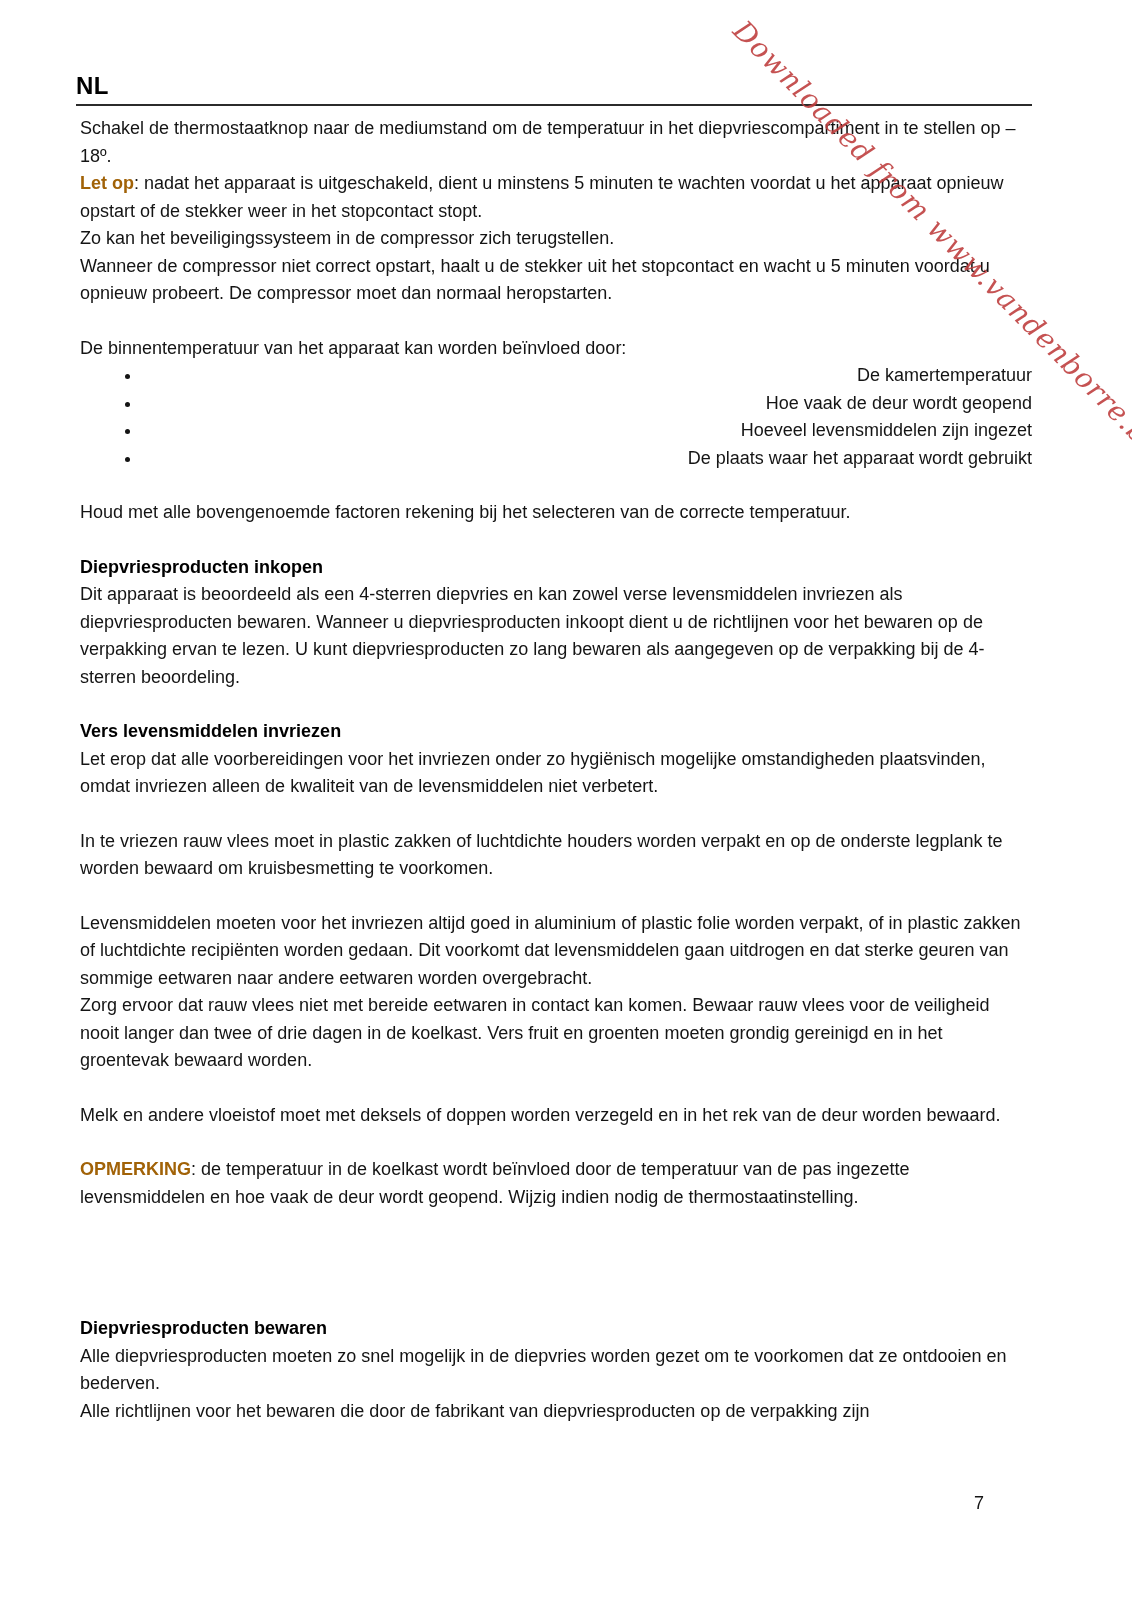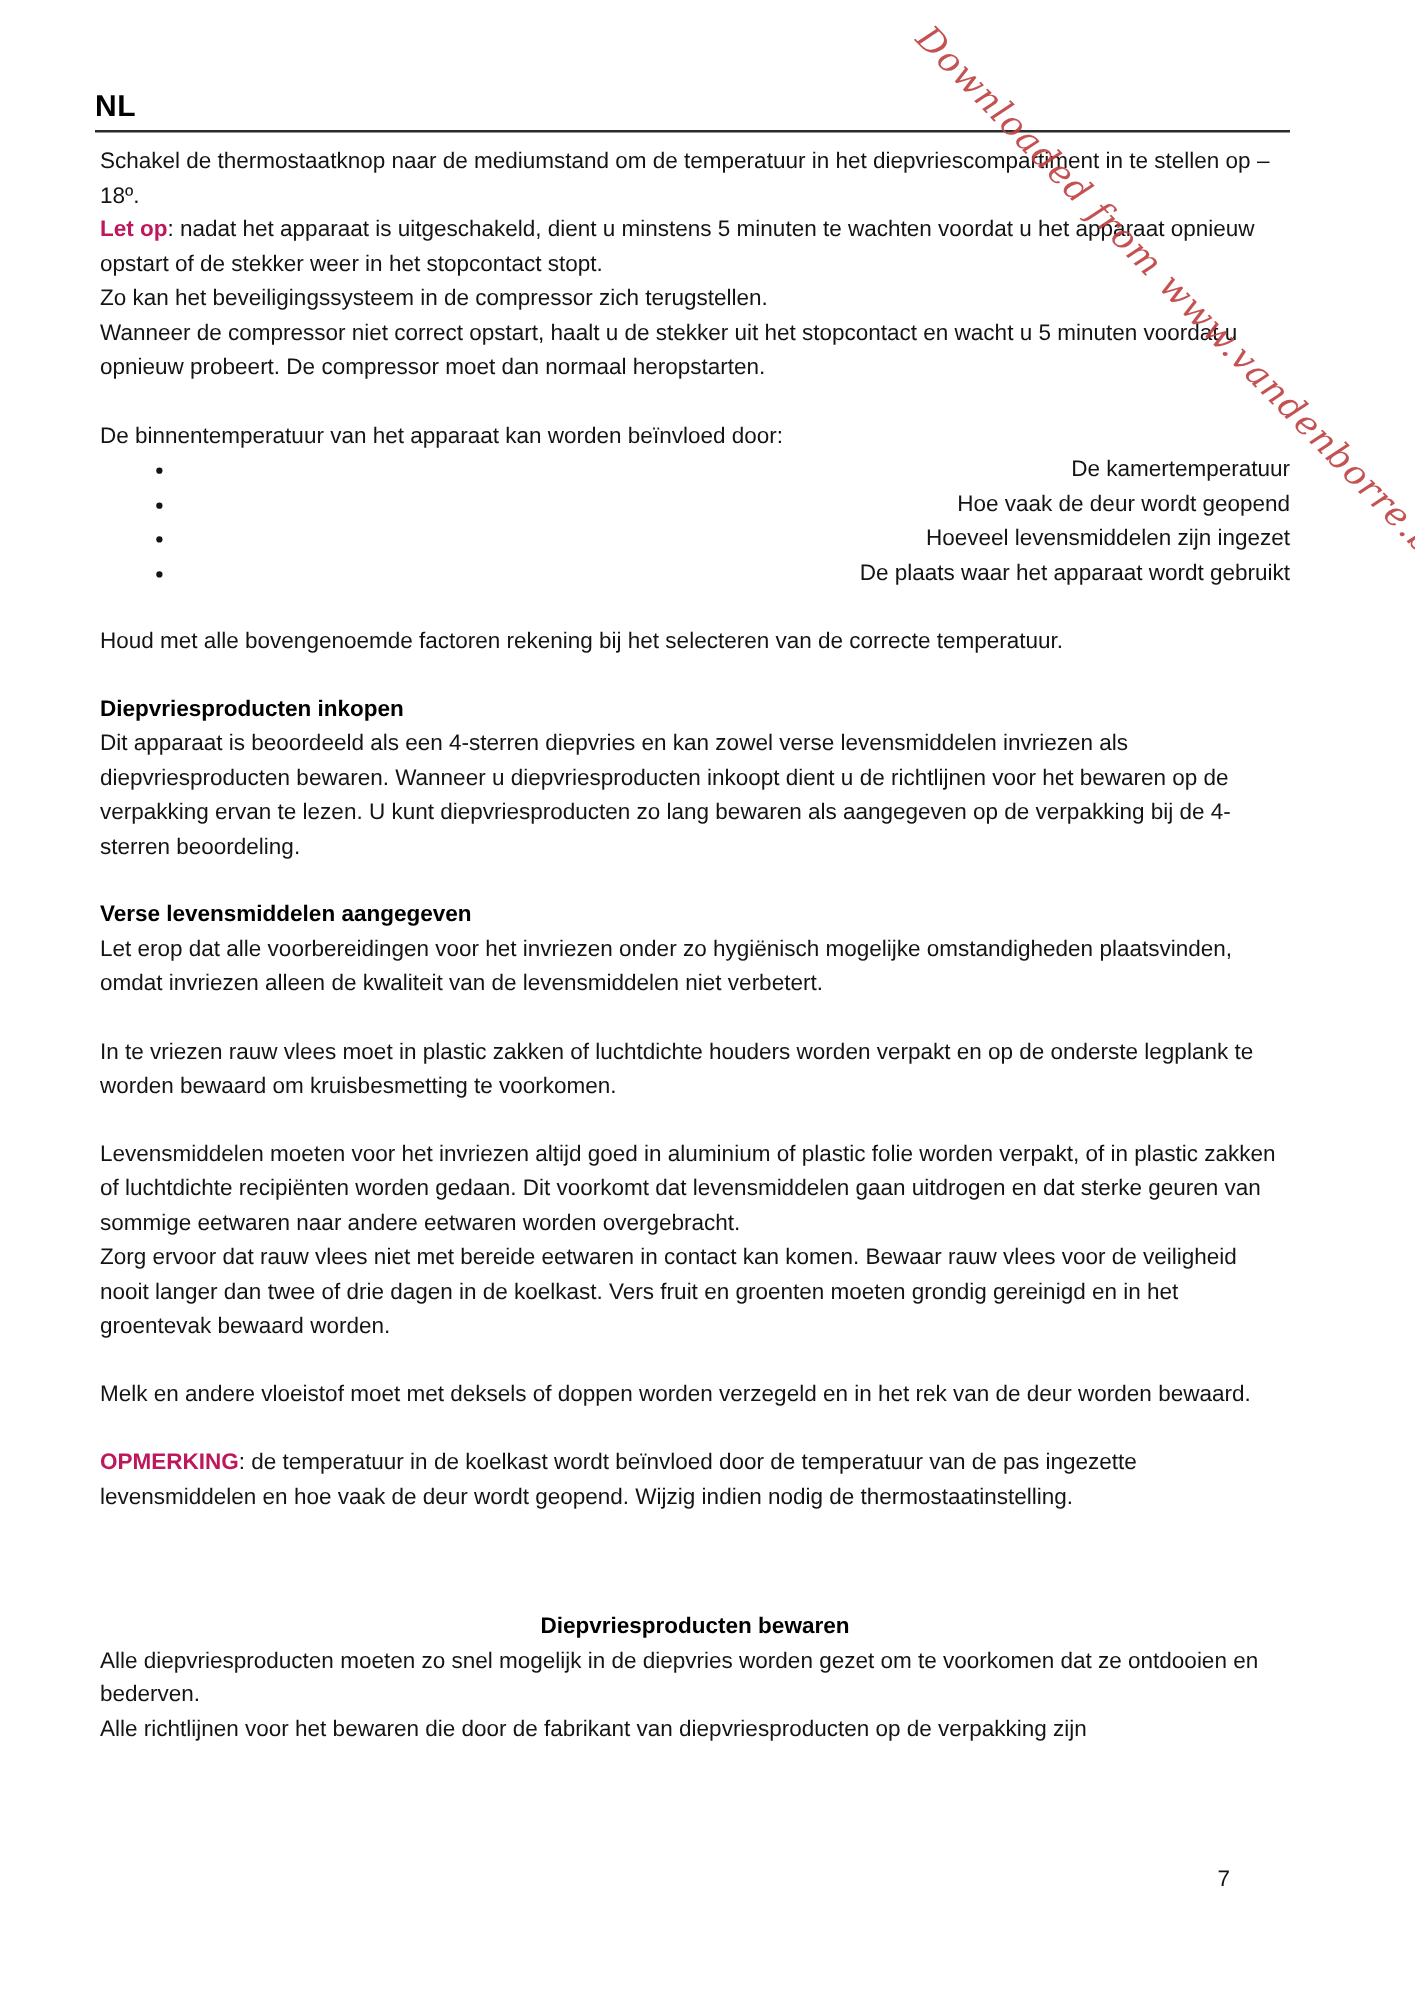--- a/index.html
+++ b/index.html
@@ -38,33 +38,33 @@
   }
   p { margin: 0; }
   .sp { margin-top: 27px; }        
   h3.section-heading {
     margin: 27px 0 0 0;
     font-size: 18px;
     line-height: 27.5px;
     font-weight: bold;
     color: #000;
   }
-  h3.big-gap { margin-top: 76px; text-align: center; } 
+  h3.big-gap { margin-top: 104px; } 
   ul.bullets {
     margin: 0;
     padding-left: 62px;
     list-style-type: disc;
   }
   ul.bullets li {
     padding-left: 8px;
     line-height: 27.5px;
     font-size: 18px;
     text-align: right;
   }
-  strong.lead { font-weight: bold; color: #be185d; }
+  strong.lead { font-weight: bold; color: #a16207; }
   .watermark {
     position: absolute;
     top: 14px;
     left: 750px;
     transform: rotate(45.5deg);
     transform-origin: 0 0;
     font-family: "DejaVu Serif", serif;
     font-style: italic;
     font-size: 28px;
     letter-spacing: 1px;
@@ -111,21 +111,21 @@
         <li>Hoe vaak de deur wordt geopend</li>
         <li>Hoeveel levensmiddelen zijn ingezet</li>
         <li>De plaats waar het apparaat wordt gebruikt</li>
       </ul>
 
       <p class="sp">Houd met alle bovengenoemde factoren rekening bij het selecteren van de correcte temperatuur.</p>
 
       <h3 class="section-heading">Diepvriesproducten inkopen</h3>
       <p>Dit apparaat is beoordeeld als een 4-sterren diepvries en kan zowel verse levensmiddelen invriezen als diepvriesproducten bewaren. Wanneer u diepvriesproducten inkoopt dient u de richtlijnen voor het bewaren op de verpakking ervan te lezen. U kunt diepvriesproducten zo lang bewaren als aangegeven op de verpakking bij de 4-sterren beoordeling.</p>
 
-      <h3 class="section-heading">Verse levensmiddelen aangegeven</h3>
+      <h3 class="section-heading">Vers levensmiddelen invriezen</h3>
       <p>Let erop dat alle voorbereidingen voor het invriezen onder zo hygiënisch mogelijke omstandigheden plaatsvinden, omdat invriezen alleen de kwaliteit van de levensmiddelen niet verbetert.</p>
 
       <p class="sp">In te vriezen rauw vlees moet in plastic zakken of luchtdichte houders worden verpakt en op de onderste legplank te worden bewaard om kruisbesmetting te voorkomen.</p>
 
       <p class="sp">Levensmiddelen moeten voor het invriezen altijd goed in aluminium of plastic folie worden verpakt, of in plastic zakken of luchtdichte recipiënten worden gedaan. Dit voorkomt dat levensmiddelen gaan uitdrogen en dat sterke geuren van sommige eetwaren naar andere eetwaren worden overgebracht.</p>
       <p>Zorg ervoor dat rauw vlees niet met bereide eetwaren in contact kan komen. Bewaar rauw vlees voor de veiligheid nooit langer dan twee of drie dagen in de koelkast. Vers fruit en groenten moeten grondig gereinigd en in het groentevak bewaard worden.</p>
 
       <p class="sp">Melk en andere vloeistof moet met deksels of doppen worden verzegeld en in het rek van de deur worden bewaard.</p>
 
       <p class="sp"><strong class="lead">OPMERKING</strong><span>: de temperatuur in de koelkast wordt beïnvloed door de temperatuur van de pas ingezette levensmiddelen en hoe vaak de deur wordt geopend. Wijzig indien nodig de thermostaatinstelling.</span></p>

